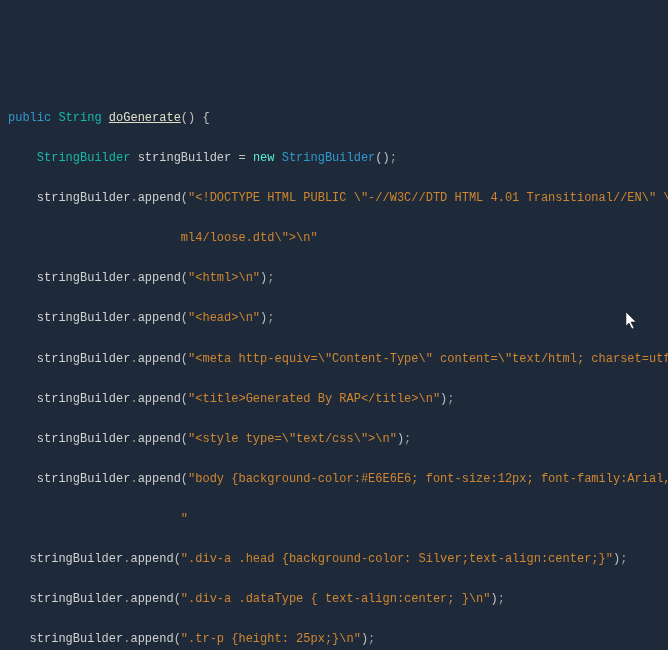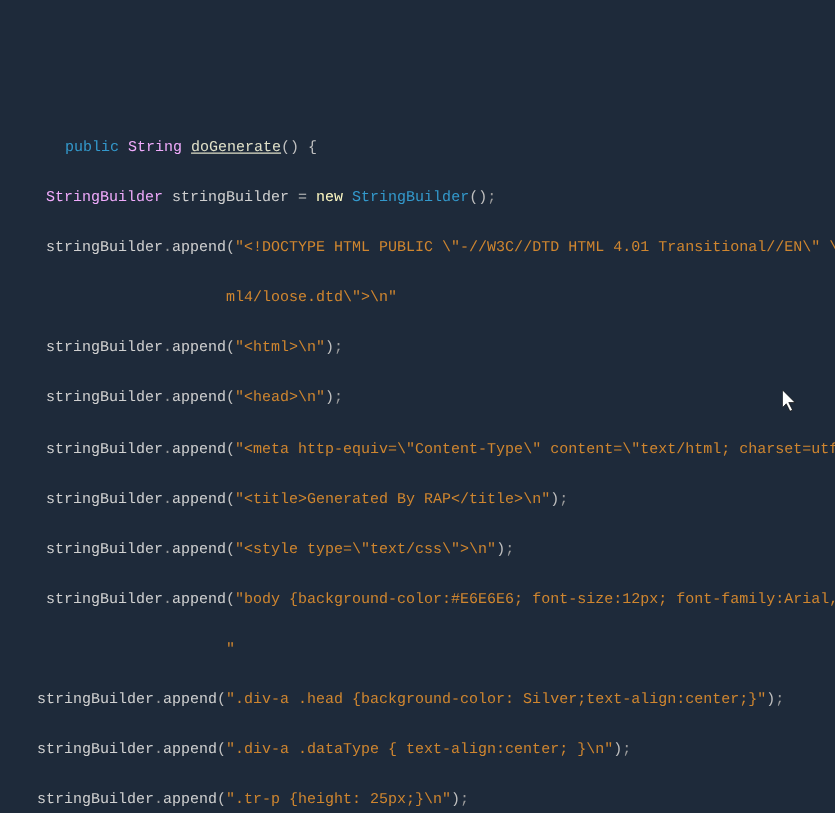--- a/index.html
+++ b/index.html
@@ -14,25 +14,25 @@
     line-height: 1.67;
     width: 668px;
     height: 650px;
     position: relative;
   }
   .cursor {
     position: absolute;
     pointer-events: none;
     z-index: 100;
   }
-  .kw { color: #3399cc; margin-left: 44px; }
-  .type { color: #f0abfc; }
+  .kw { color: #3399cc; }
+  .type { color: #14b8a6; }
   .method { color: #e0e0c8; text-decoration: underline; }
   .ident { color: #d0d0d0; }
-  .new { color: #fef9c3; }
+  .new { color: #5eead4; }
   .classname { color: #3399cc; }
   .paren { color: #c0c0c0; }
   .brace { color: #c0c0c0; }
   .semi { color: #9a9a9a; }
   .dot { color: #9a9a9a; }
   .str { color: #d0862f; }
   .eq { color: #c0c0c0; }
 </style>
 </head>
 <body>

